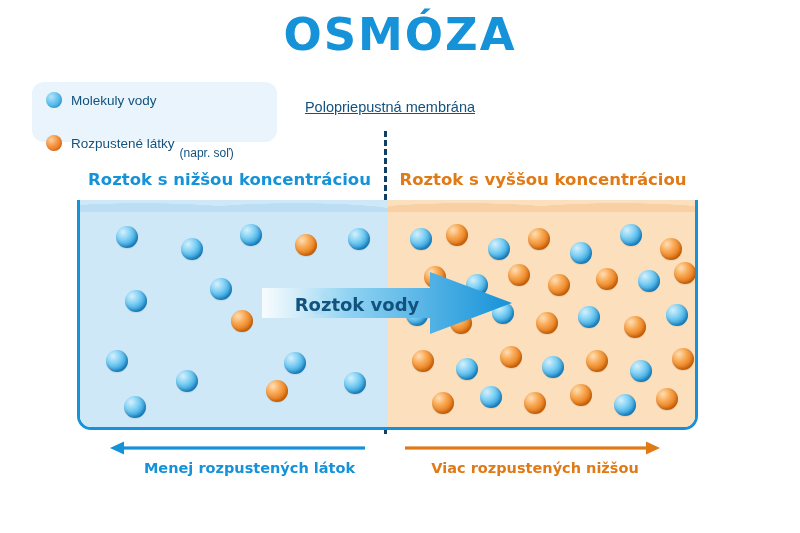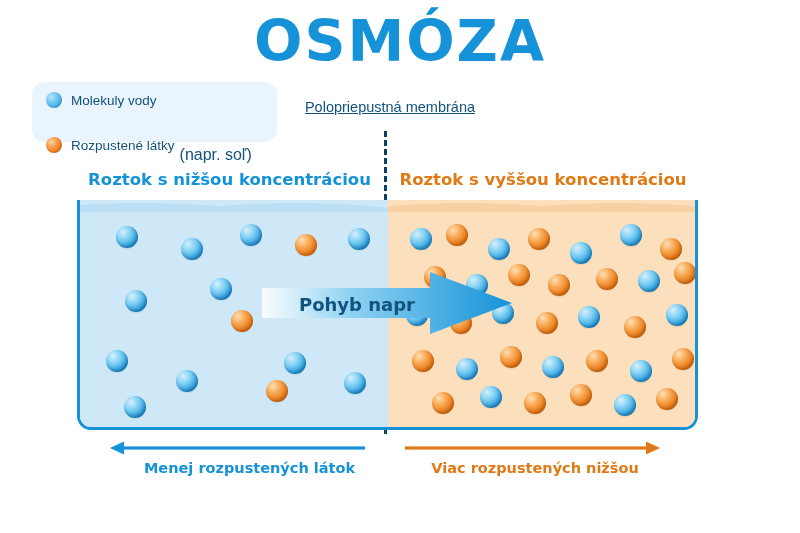--- a/index.html
+++ b/index.html
@@ -20,21 +20,21 @@
     height: 533px;
   }
 
   
   #title {
     position: absolute;
     top: 8px;
     left: 0;
     width: 800px;
     text-align: center;
-    font-size: 57px;
+    font-size: 45px;
     font-weight: bold;
     letter-spacing: 2px;
     color: #1592d8;
     font-family: "DejaVu Sans", sans-serif;
   }
 
   
   #legend {
     position: absolute;
     left: 32px;
@@ -64,21 +64,21 @@
   }
   .legend-dot.orange {
     background: radial-gradient(circle at 33% 30%, #ffd0a0 0%, #f4903a 45%, #dd5f08 100%);
     box-shadow: inset -1px -1px 2px rgba(0,0,0,.12);
   }
   .legend-label {
     font-size: 13.5px;
     color: #12527e;
   }
   .legend-sub {
-    font-size: 16px;
+    font-size: 12px;
     color: #12527e;
     margin-top: 20px;
   }
 
   
   #membrane-label {
     position: absolute;
     top: 99px;
     left: 285px;
     width: 210px;
@@ -323,21 +323,21 @@
   <svg id="flow-arrow" viewBox="0 0 250 62">
     <defs>
       <linearGradient id="flowGrad" x1="0" y1="0" x2="1" y2="0">
         <stop offset="0%" stop-color="#ffffff" stop-opacity="0.85"></stop>
         <stop offset="35%" stop-color="#8fd2f2"></stop>
         <stop offset="100%" stop-color="#1592d8"></stop>
       </linearGradient>
     </defs>
     <path d="M0,16 L168,16 L168,0 L250,31 L168,62 L168,46 L0,46 Z" fill="url(#flowGrad)"></path>
   </svg>
-  <div id="flow-label">Pohyb napr</div>
+  <div id="flow-label">Roztok vody</div>
 
   <svg id="scale-arrow-left" viewBox="0 0 255 16">
     <path d="M0,8 L14,1.5 L14,14.5 Z" fill="#1592d8"></path>
     <rect x="12" y="6.4" width="243" height="3.2" fill="#1592d8"></rect>
   </svg>
   <svg id="scale-arrow-right" viewBox="0 0 255 16">
     <rect x="0" y="6.4" width="243" height="3.2" fill="#e07a16"></rect>
     <path d="M255,8 L241,1.5 L241,14.5 Z" fill="#e07a16"></path>
   </svg>
 

